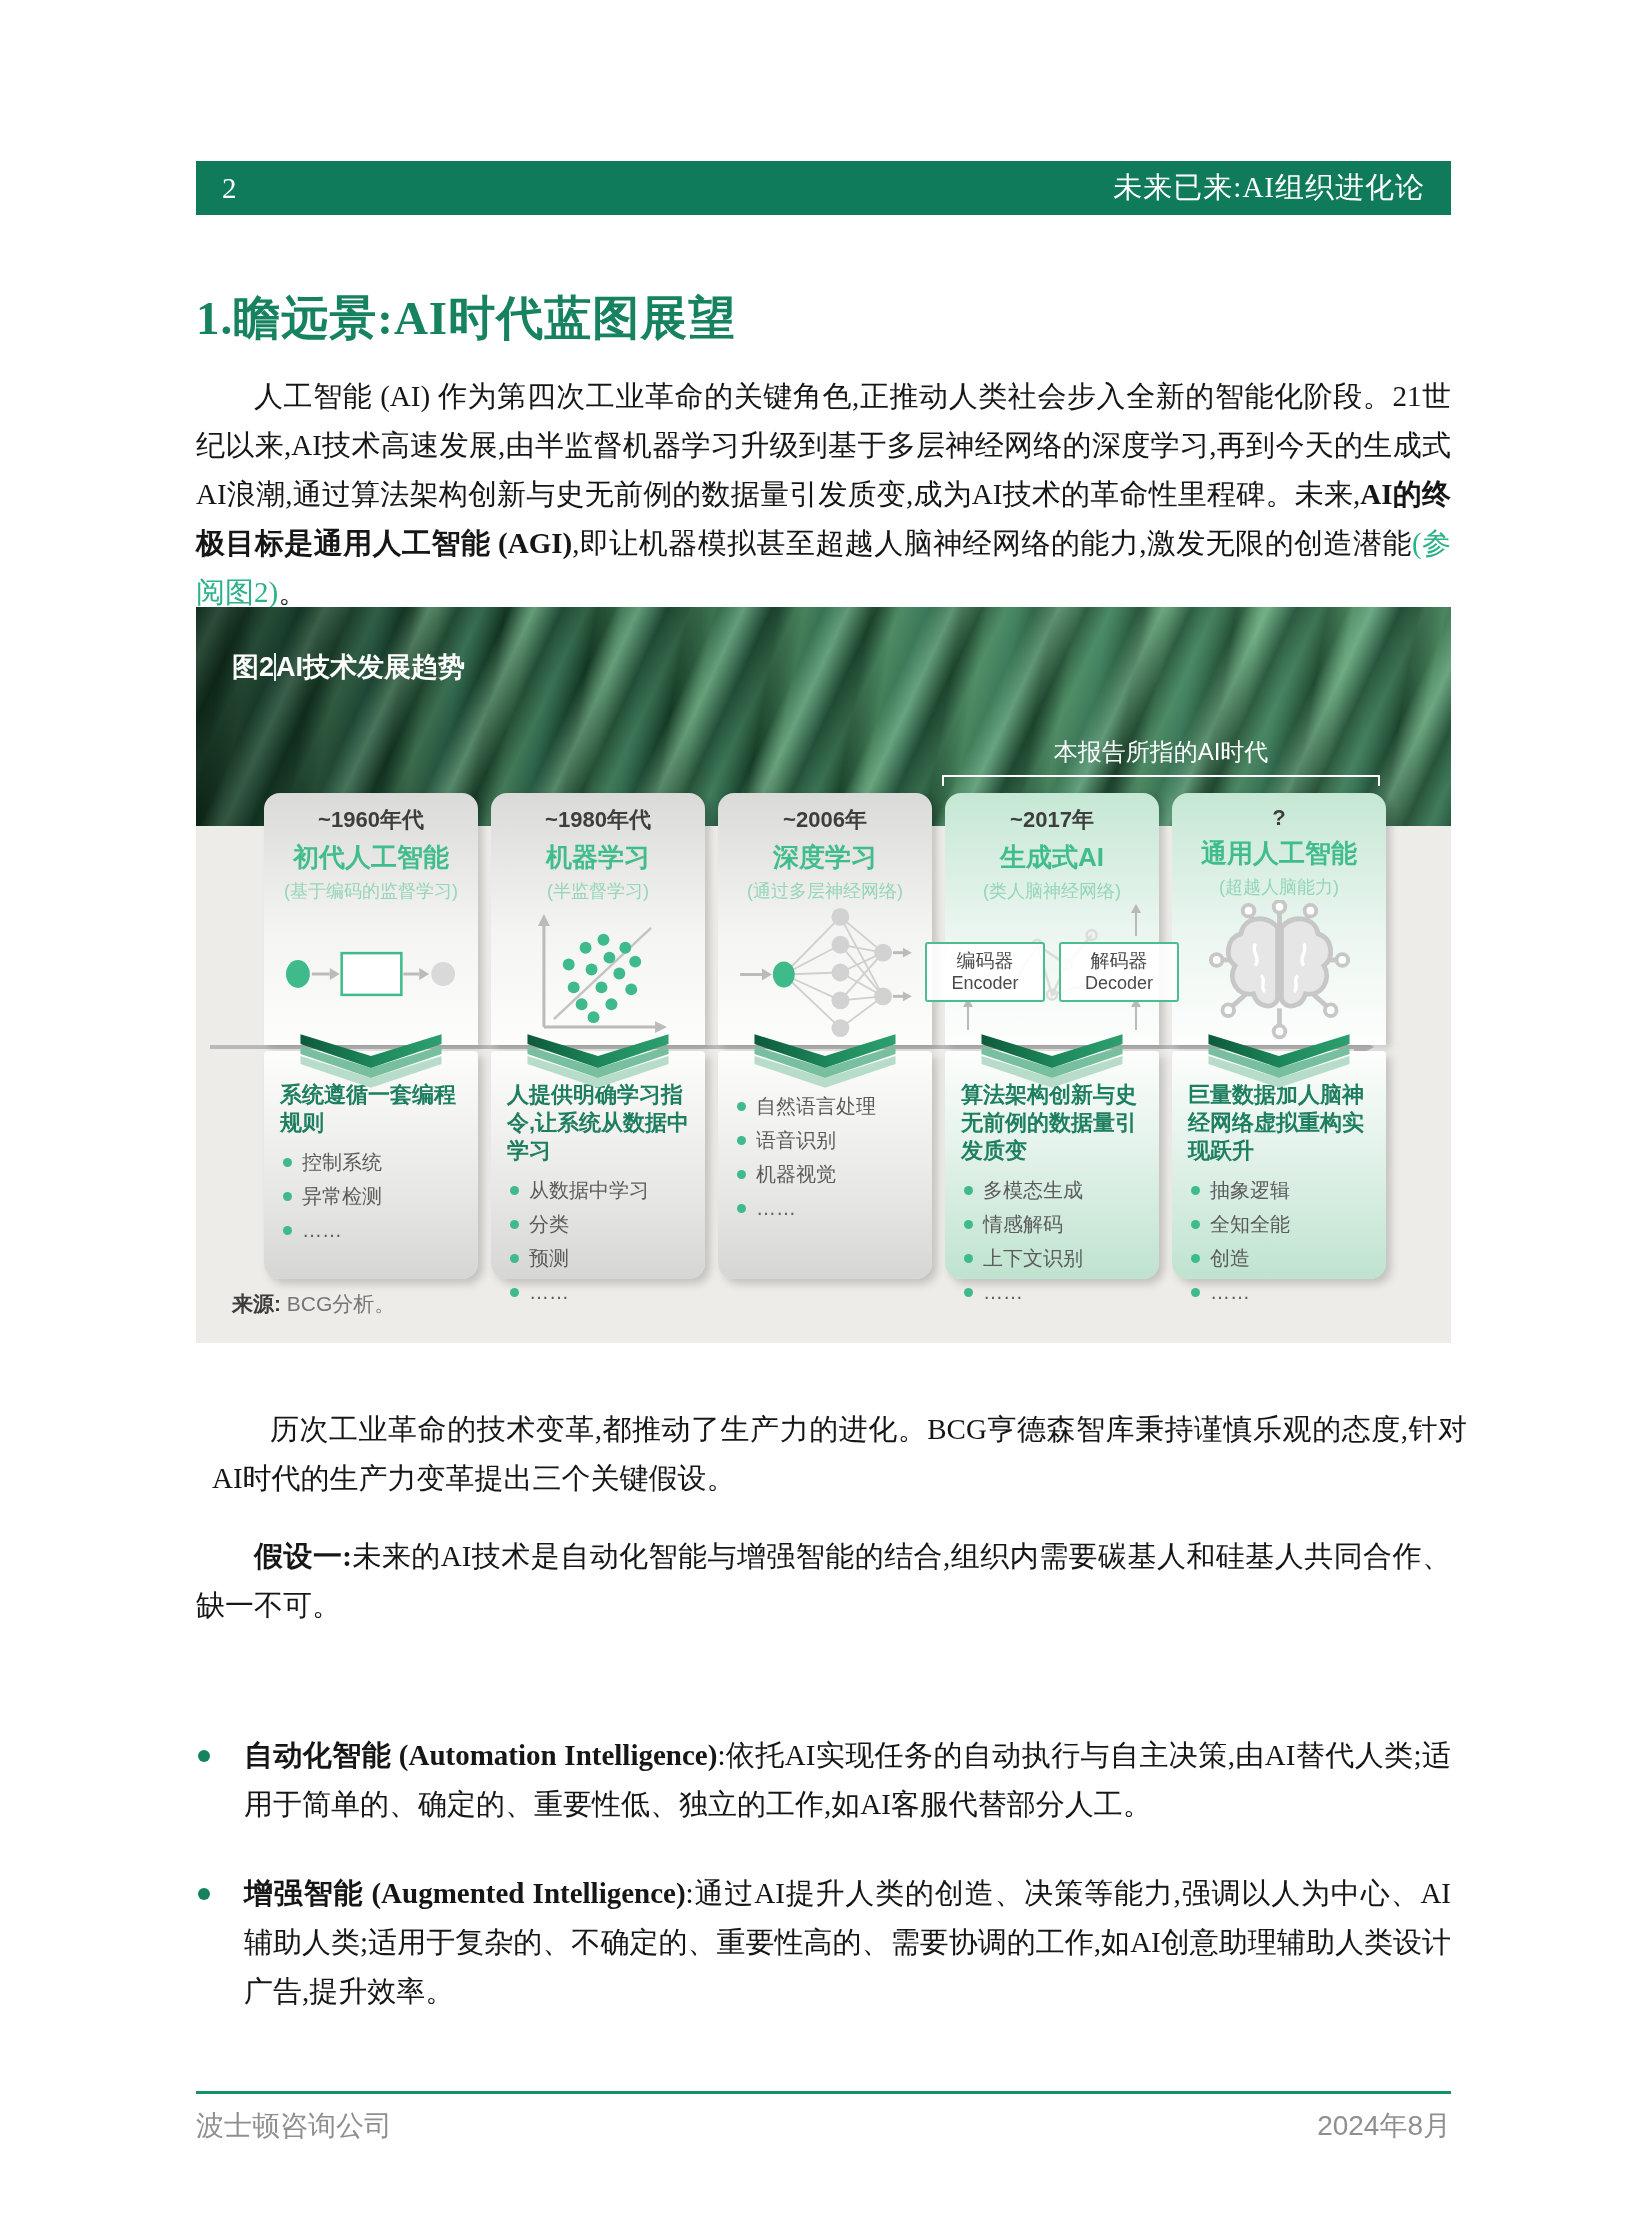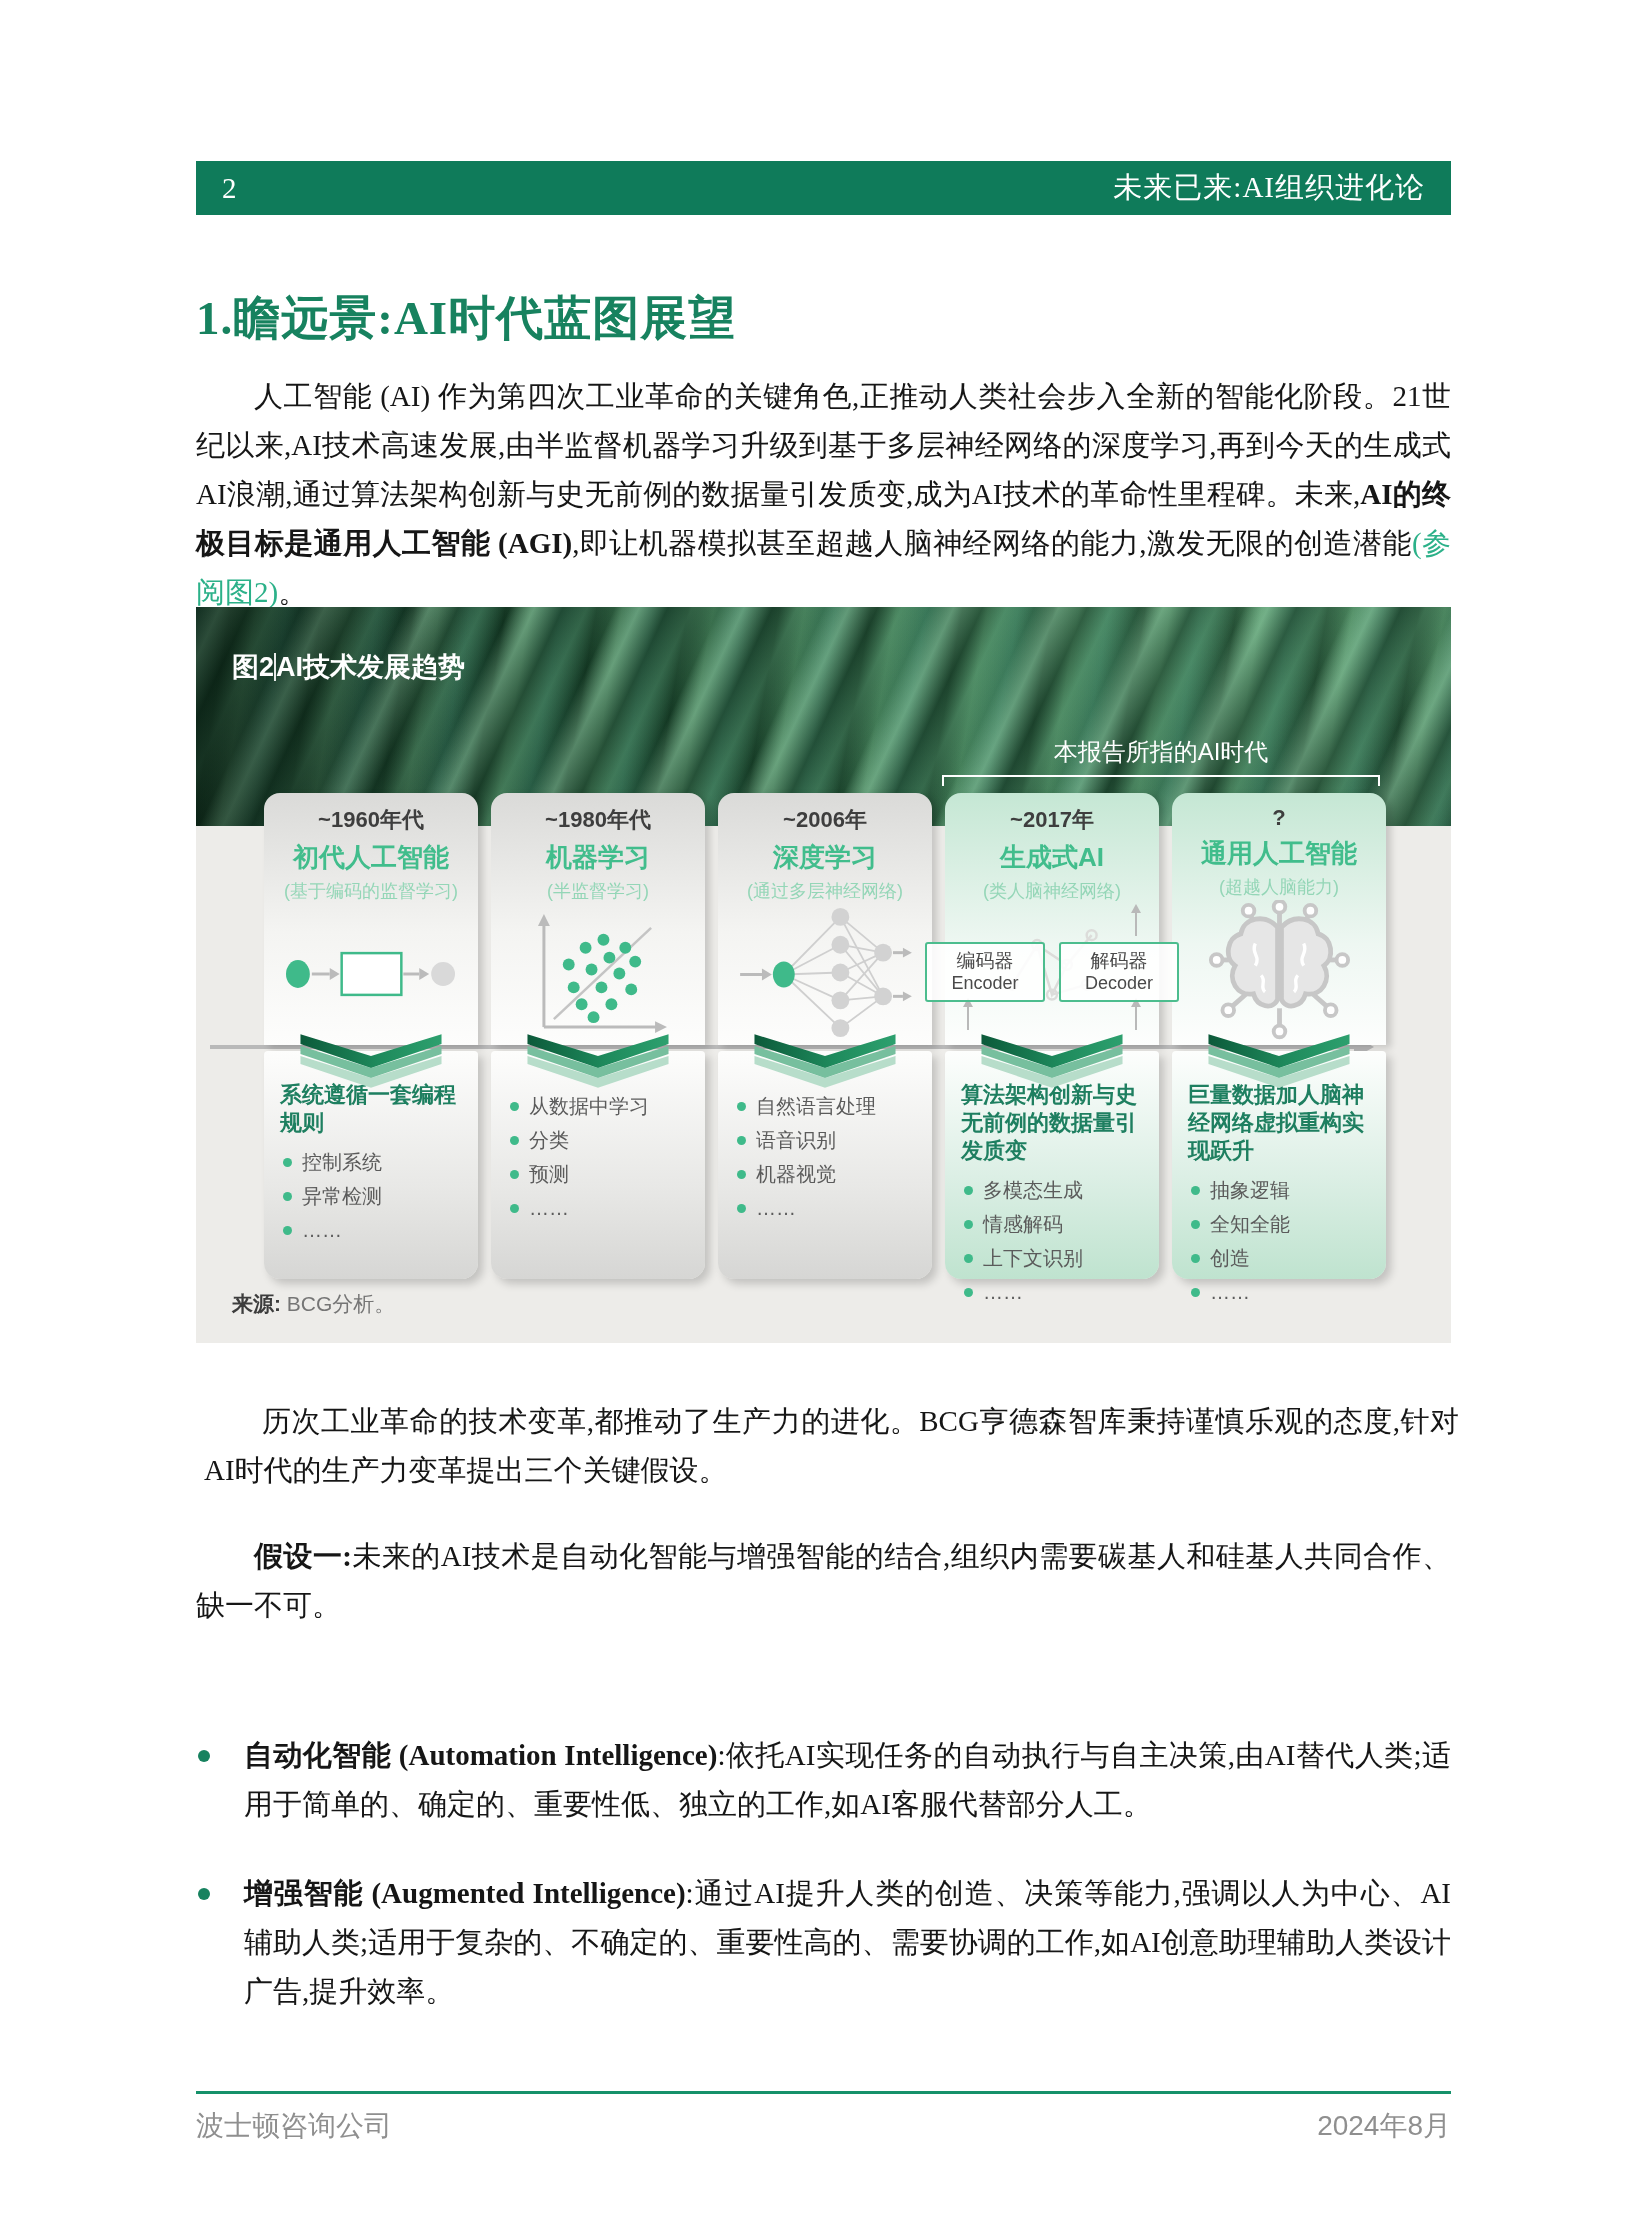--- a/index.html
+++ b/index.html
@@ -205,20 +205,21 @@
           </div>
         </div>
         <div class="chev">
           <svg width="149" height="60" viewBox="0 0 150 60">
             <path d="M4,24 L75,46 L146,24 L146,32 L75,56 L4,32 Z" fill="#b7ddca"></path>
             <path d="M4,14 L75,36 L146,14 L146,22 L75,46 L4,22 Z" fill="#77bf9e"></path>
             <path d="M4,2 L75,24 L146,2 L146,12 L75,36 L4,12 Z" fill="url(#cg)"></path>
           </svg>
         </div>
         <div class="bcard">
+          <div class="dtitle">人提供明确学习指令,让系统从数据中学习</div>
           <ul>
             <li>从数据中学习</li>
             <li>分类</li>
             <li>预测</li>
             <li>……</li>
           </ul>
         </div>
       </div>
 
       <div class="stage">
@@ -383,21 +384,21 @@
       </div>
 
     </div>
 
     <figcaption class="source">
       <b>来源:</b>
       <span>BCG分析。</span>
     </figcaption>
   </figure>
 
-  <p class="abs para indent p2" style="margin:8px;">历次工业革命的技术变革,都推动了生产力的进化。BCG亨德森智库秉持谨慎乐观的态度,针对AI时代的生产力变革提出三个关键假设。</p>
+  <p class="abs para indent p2" style="margin:16px;">历次工业革命的技术变革,都推动了生产力的进化。BCG亨德森智库秉持谨慎乐观的态度,针对AI时代的生产力变革提出三个关键假设。</p>
 
   <p class="abs para indent p3" style="margin:0;">
     <b>假设一:</b><span>未来的AI技术是自动化智能与增强智能的结合,组织内需要碳基人和硅基人共同合作、缺一不可。</span>
   </p>
 
   <ul class="abs blist">
     <li>
       <b>自动化智能 (Automation Intelligence)</b><span>:依托AI实现任务的自动执行与自主决策,由AI替代人类;适用于简单的、确定的、重要性低、独立的工作,如AI客服代替部分人工。</span>
     </li>
     <li>

